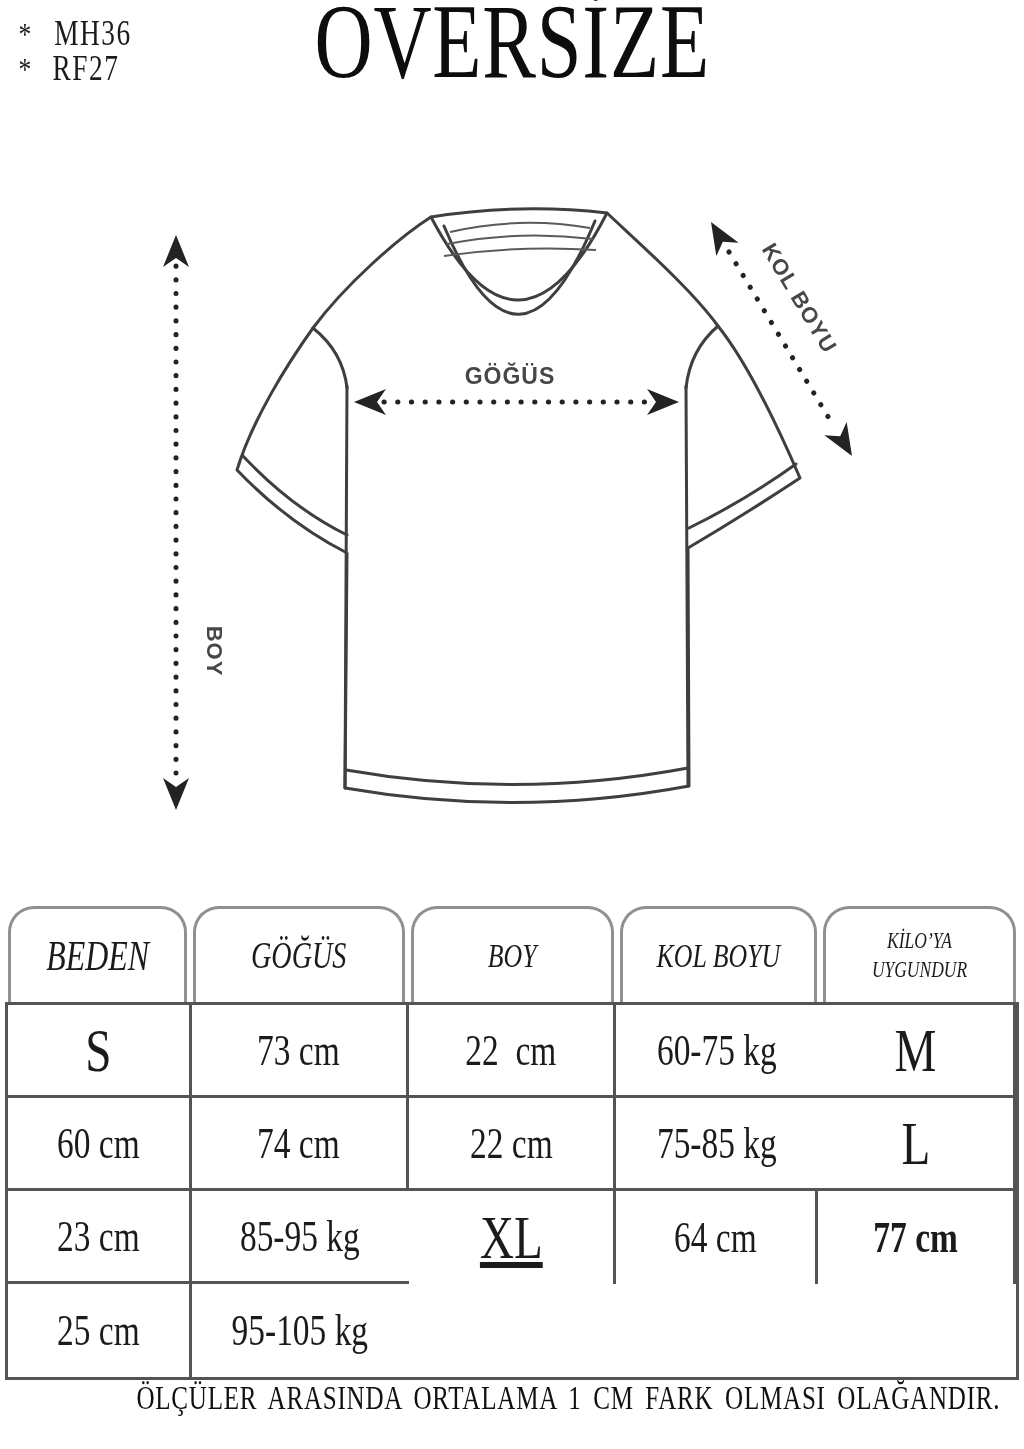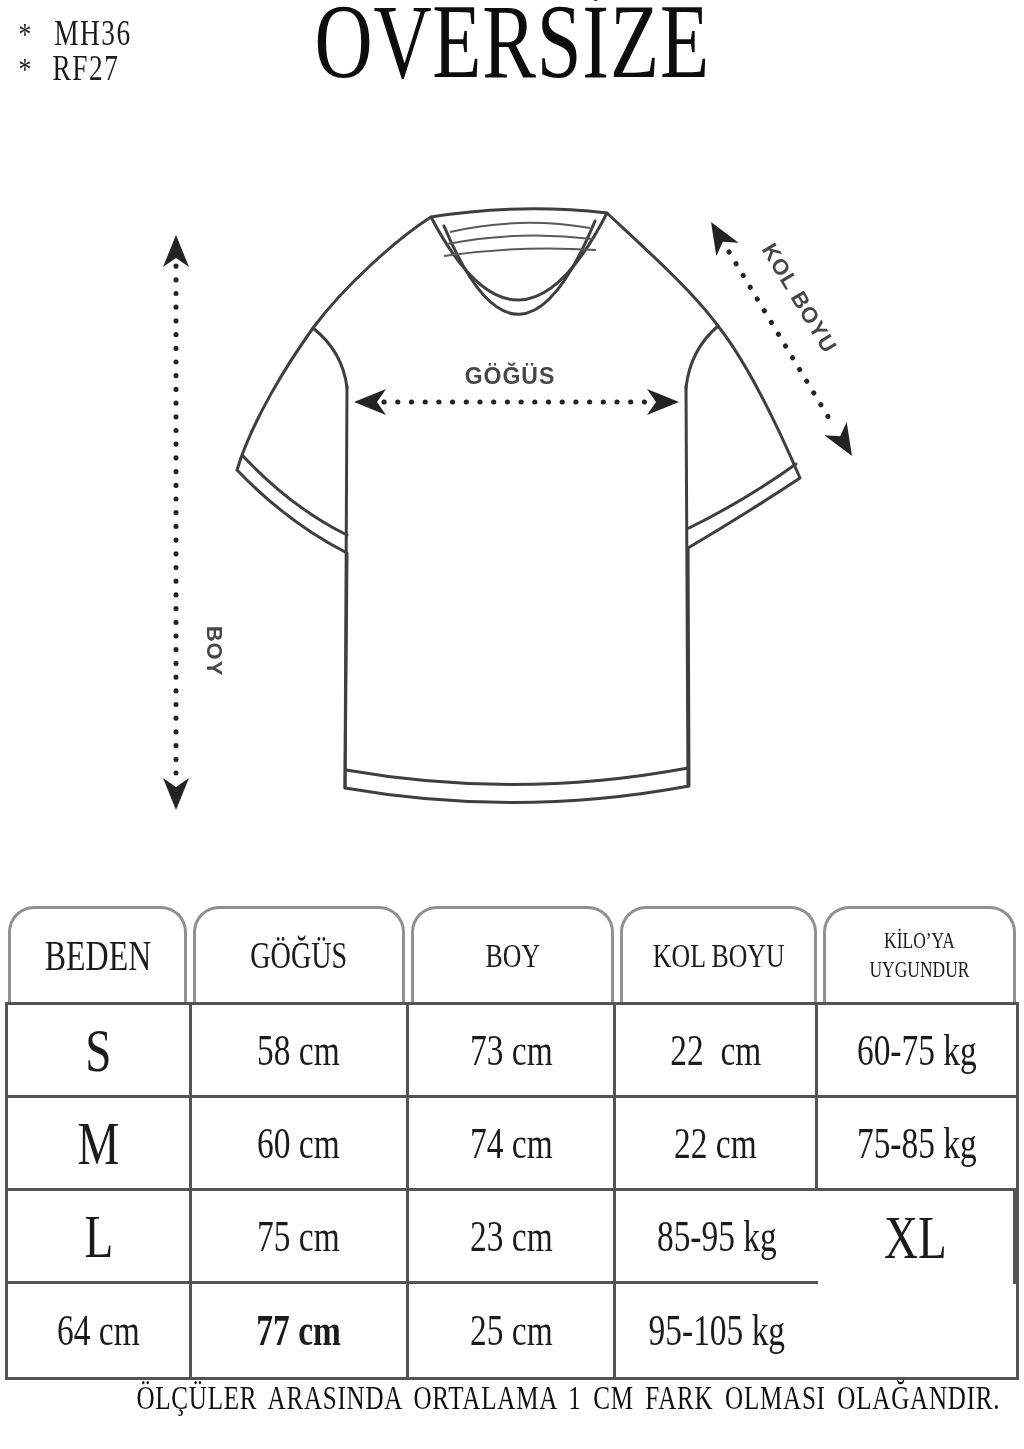--- a/index.html
+++ b/index.html
@@ -32,21 +32,21 @@
   .ah { fill:#232323; stroke:none; }
   .diag-label { font-family:"Liberation Sans","DejaVu Sans",sans-serif; font-weight:bold;
                 fill:#474747; letter-spacing:1px; }
 
   
   .size-table { position:absolute; left:5px; top:906px; width:1014px; }
   .thead, .tbody { display:grid; grid-template-columns:185fr 218fr 209fr 203fr 199fr; }
   .tab {
     margin:0 3px; height:96px; background:#fff;
     border:3px solid #909090; border-bottom:none; border-radius:26px 26px 0 0;
-    display:flex; align-items:center; justify-content:center; text-align:center;
+    display:flex; align-items:center; justify-content:center; text-align:center;font-style:italic;
   }
   .tab .h1 { font-size:42px; }
   .tab .h2 { font-size:37px; }
   .tab .h3 { font-size:34px; }
   .tab .h5 { font-size:23px; line-height:1.25; white-space:normal; max-width:135px; }
   .tbody { border:3px solid #545454; background:#fff; }
   .cell {
     height:93px; display:flex; align-items:center; justify-content:center;
     border-right:3px solid #545454; border-bottom:3px solid #545454; font-size:44px;
   }
@@ -148,23 +148,20 @@
           <span class="cond h5">KİLO’YA UYGUNDUR</span>
         </div>
     </div>
 
     <div class="tbody">
 
       <div class="cell c-size">
           <span class="cond">S</span>
         </div>
       <div class="cell">
-          <span class="cond">58 cm</span>
-        </div>
-      <div class="cell">
           <span class="cond">73 cm</span>
         </div>
       <div class="cell">
           <span class="cond">22  cm</span>
         </div>
       <div class="cell c-last">
           <span class="cond">60-75 kg</span>
         </div>
 
       <div class="cell c-size">
@@ -180,30 +177,27 @@
           <span class="cond">22 cm</span>
         </div>
       <div class="cell c-last">
           <span class="cond">75-85 kg</span>
         </div>
 
       <div class="cell c-size">
           <span class="cond">L</span>
         </div>
       <div class="cell">
-          <span class="cond">75 cm</span>
-        </div>
-      <div class="cell">
           <span class="cond">23 cm</span>
         </div>
       <div class="cell c-last">
           <span class="cond">85-95 kg</span>
         </div>
 
-      <div class="cell c-size row-last-cell" style="border-bottom:none;">
+      <div class="cell c-size row-last-cell" style="border-bottom:none;text-decoration:underline;">
           <span class="cond">XL</span>
         </div>
       <div class="cell" style="border-bottom:none;">
           <span class="cond">64 cm</span>
         </div>
       <div class="cell" style="border-bottom:none;font-weight:bold;">
           <span class="cond">77 cm</span>
         </div>
       <div class="cell" style="border-bottom:none;font-family:Liberation Serif, serif;">
           <span class="cond">25 cm</span>

